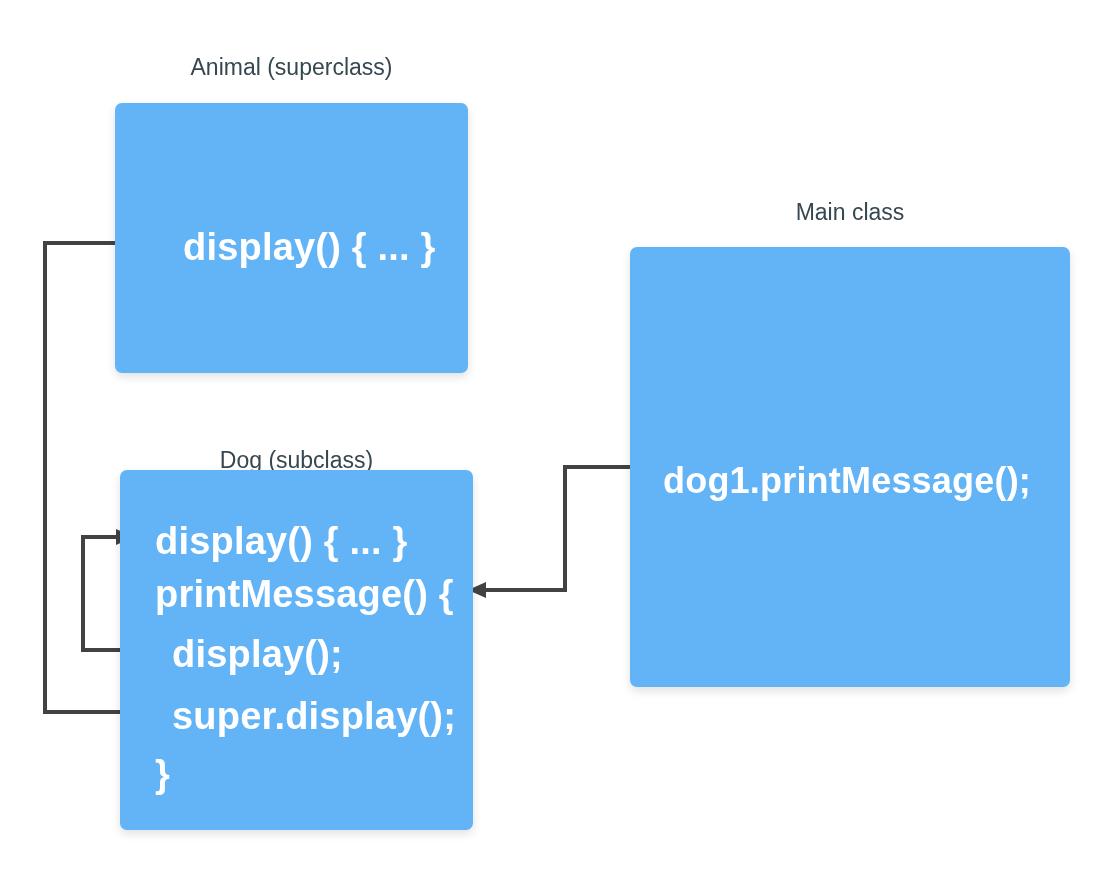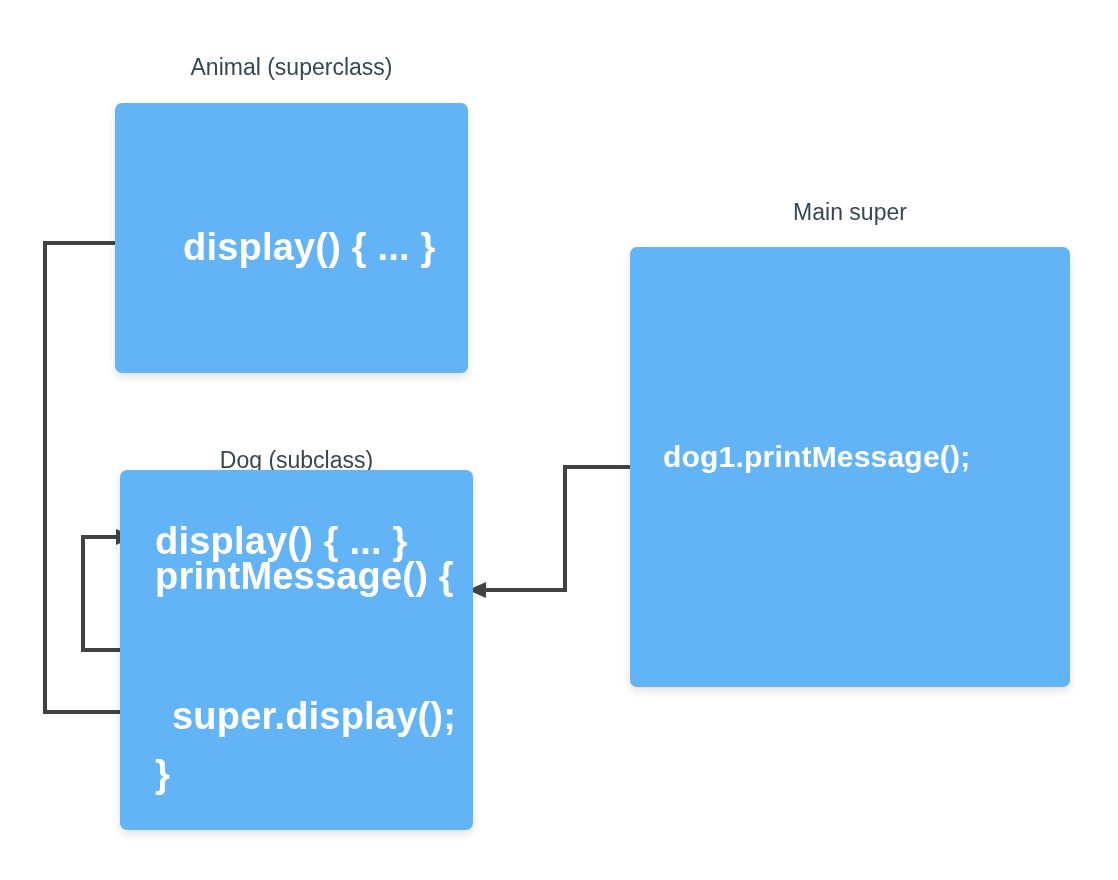--- a/index.html
+++ b/index.html
@@ -45,28 +45,28 @@
     white-space: nowrap;
   }
   
   .animal-label { left: 115px; top: 54px; width: 353px; }
   .animal-box   { left: 115px; top: 103px; width: 353px; height: 270px; }
   .animal-code  { left: 183px; top: 226px; }
   
   .dog-label { left: 120px; top: 447px; width: 353px; }
   .dog-box   { left: 120px; top: 470px; width: 353px; height: 360px; }
   .dog-line-0 { left: 155px; top: 520px; }
-  .dog-line-1 { left: 155px; top: 555px; }
+  .dog-line-1 { left: 155px; top: 573px; }
   .dog-line-2 { left: 172px; top: 633px; }
   .dog-line-3 { left: 172px; top: 695px; }
   .dog-line-4 { left: 155px; top: 753px; }
   
   .main-label { left: 630px; top: 199px; width: 440px; }
   .main-box   { left: 630px; top: 247px; width: 440px; height: 440px; }
-  .main-code  { left: 663px; top: 440px; font-size: 30px; }
+  .main-code  { left: 663px; top: 460px; font-size: 36px; }
 </style>
 </head>
 <body>
 
 <div class="canvas">
 
   <svg class="arrows" viewBox="0 0 1118 880" xmlns="http://www.w3.org/2000/svg">
     <defs>
       <marker id="arrowhead" markerWidth="4.5" markerHeight="4" refX="4" refY="2" orient="auto" markerUnits="strokeWidth">
         <path d="M0,0 L4.5,2 L0,4 Z" fill="#424242"></path>
@@ -81,20 +81,21 @@
   </svg>
 
   <div class="box-label animal-label">Animal (superclass)</div>
   <div class="box animal-box"></div>
   <div class="code animal-code">display() { ... }</div>
 
   <div class="box-label dog-label">Dog (subclass)</div>
   <div class="box dog-box"></div>
   <div class="code dog-line-0">display() { ... }</div>
   <div class="code dog-line-1">printMessage() {</div>
+  <div class="code dog-line-2">display();</div>
   <div class="code dog-line-3">super.display();</div>
   <div class="code dog-line-4">}</div>
 
-  <div class="box-label main-label">Main super</div>
+  <div class="box-label main-label">Main class</div>
   <div class="box main-box"></div>
   <div class="code main-code">dog1.printMessage();</div>
 
 </div>
 
 </body></html>

